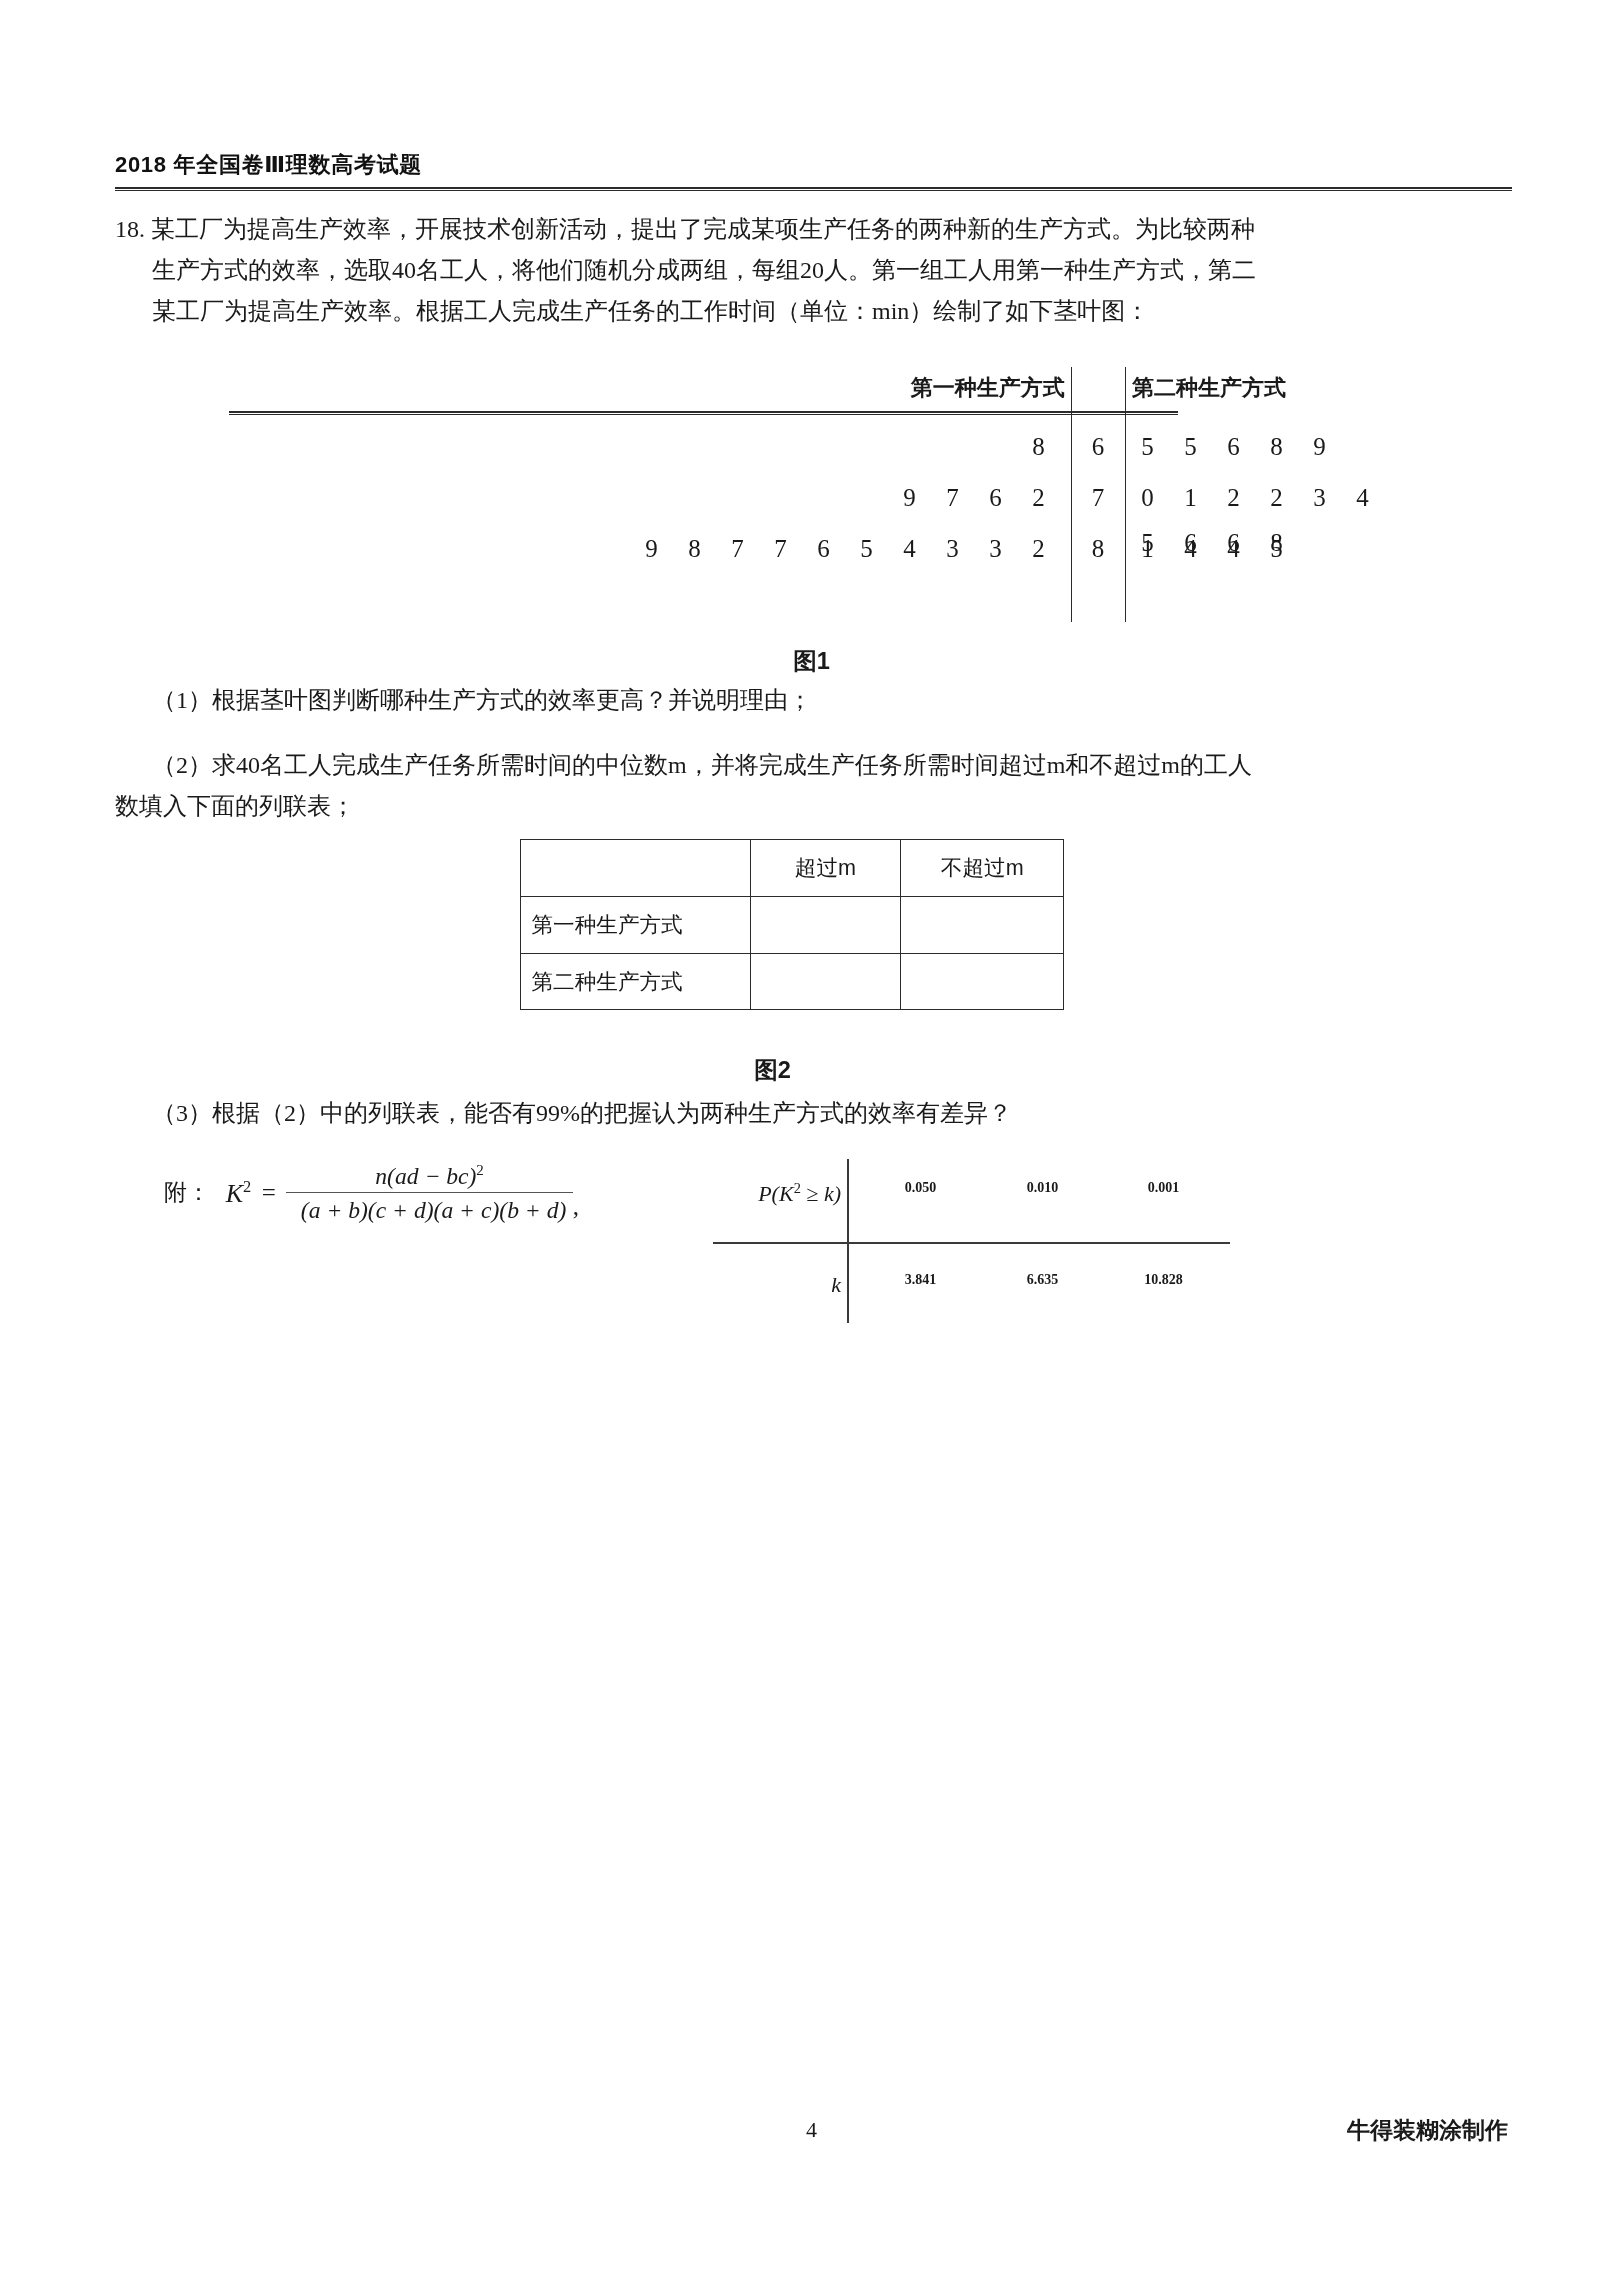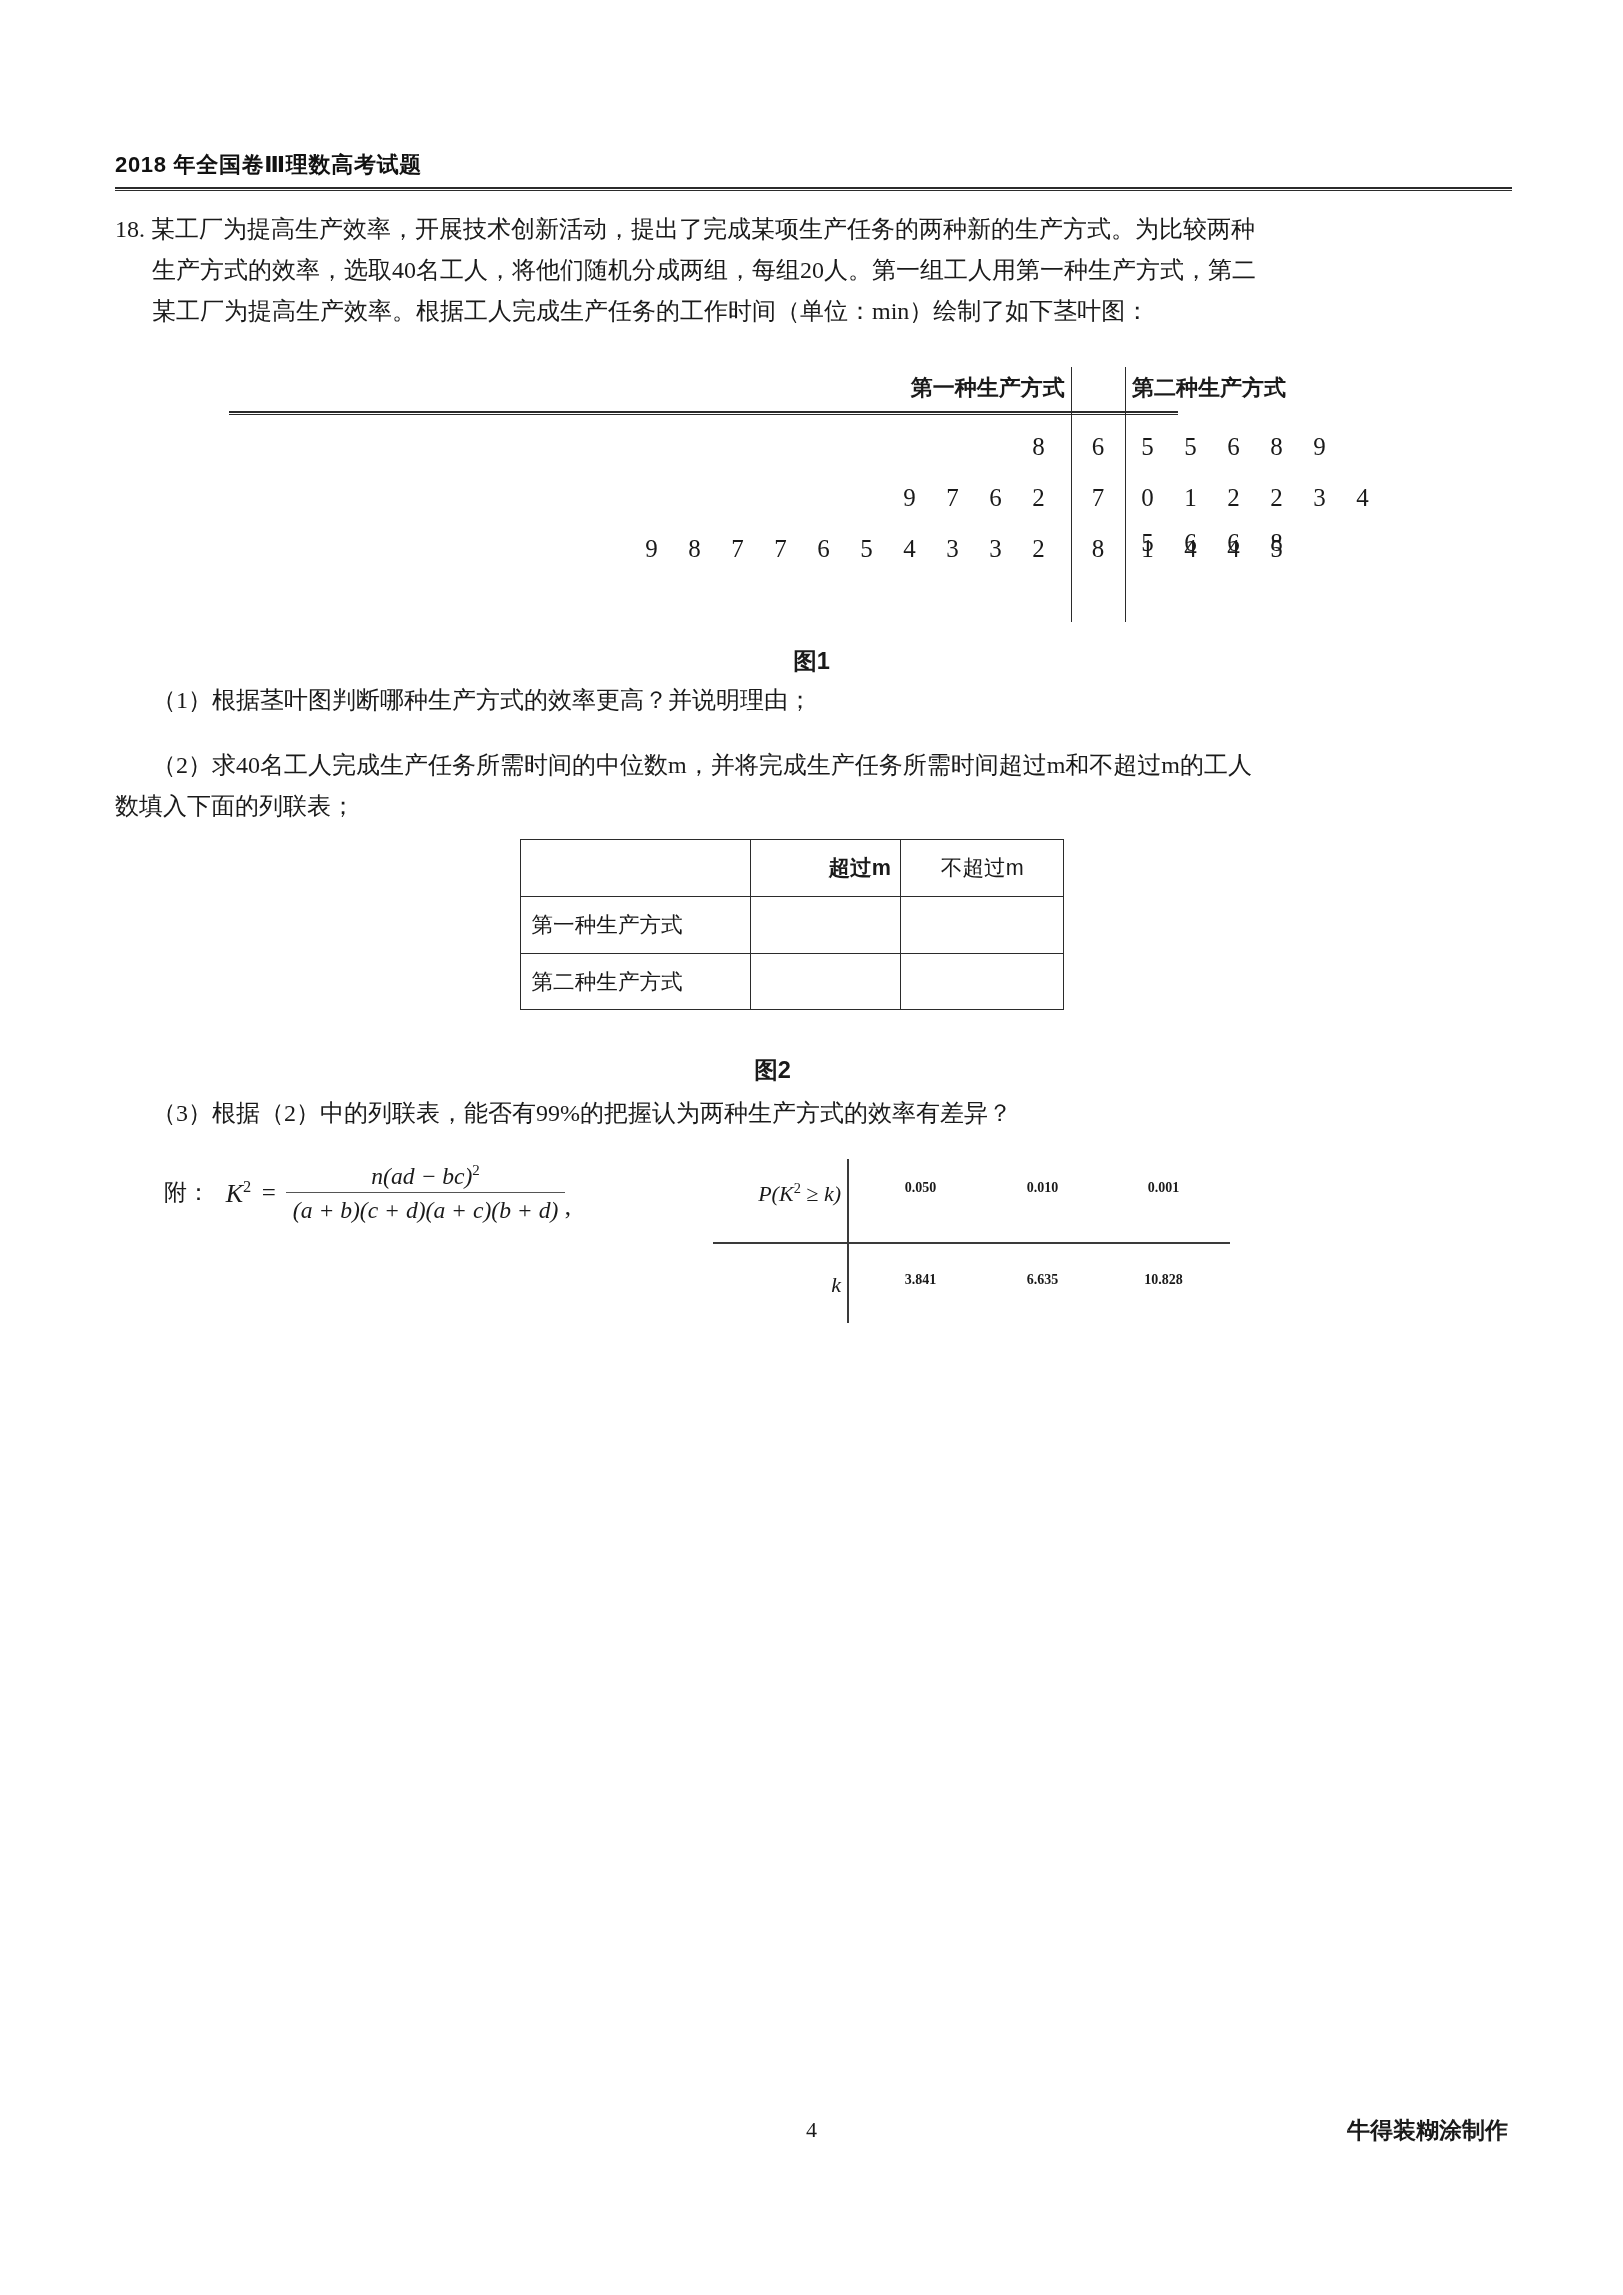--- a/index.html
+++ b/index.html
@@ -123,21 +123,21 @@
     border-collapse:collapse;
   }
   .ctable td{
     border:1.3px solid #2b2b2b;
     font-size:23px;
     height:48px;
     vertical-align:middle;
     padding:3.9px 9.2px;
   }
   .ctable .c0{width:209px;}
-  .ctable .c1{width:131px;text-align:right;font-weight:bold;}
+  .ctable .c1{width:131px;text-align:center;}
   .ctable .c2{width:144px;text-align:center;}
   .ctable .rowlabel{
     font-family:"Liberation Sans","DejaVu Sans",sans-serif;
     font-size:21.6px;
     padding-left:10.5px;
   }
   .ctable .colhead{
     font-family:"Liberation Sans","DejaVu Sans",sans-serif;
     font-size:21.6px;
   }
@@ -162,21 +162,21 @@
   .frac{
     display:inline-block;vertical-align:middle;
     text-align:center;font-style:italic;
   }
   .frac .numer{
     font-size:23.6px;padding:0 6.5px 2.6px 6.5px;
     border-bottom:1.3px solid #555;
     white-space:nowrap;
   }
   .frac .denom{
-    font-size:23.6px;padding:3.3px 6.5px 0 6.5px;white-space:nowrap;
+    font-size:23.6px;padding:3.3px 6.5px 0 6.5px;white-space:nowrap;margin-left:8px;
   }
   .frac sup{font-size:15px;font-style:normal;}
   .comma{display:inline-block;vertical-align:bottom;font-size:25px;padding-bottom:2.6px;}
 
   
   .ptable{
     position:absolute;left:713px;top:1162px;
     width:504px;height:157px;
   }
   .pt-vline{

